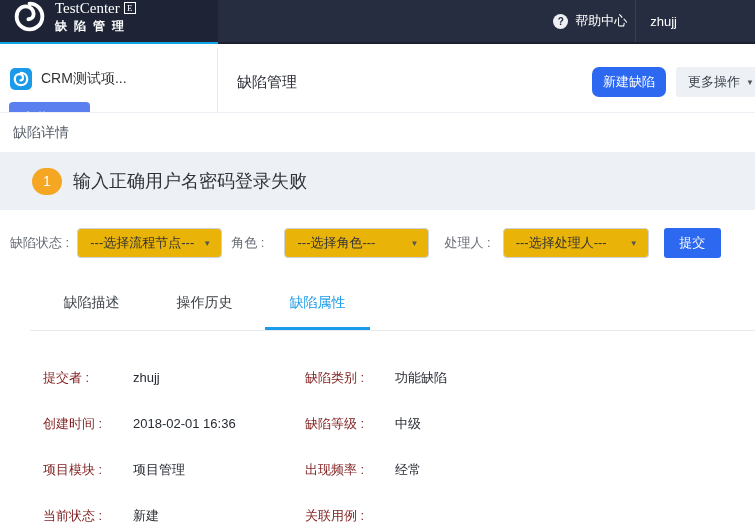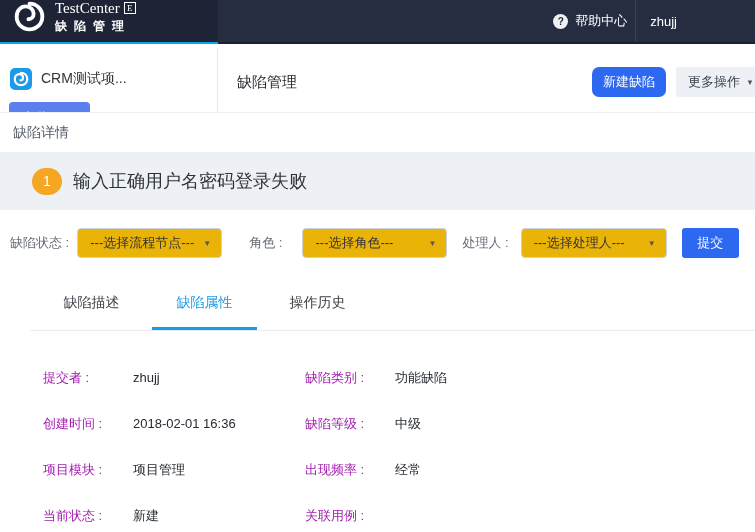--- a/index.html
+++ b/index.html
@@ -62,38 +62,38 @@
   
   .panel { position:absolute; top:210px; left:0; width:755px; height:322px; background:#fff; }
 
   .filter-row { display:flex; align-items:center; padding-top:18px; padding-left:10px;
     font-size:13px; color:#666b74; }
   .dd { height:30px; border:1px solid #ccd1da; border-radius:4px; background:#eab308;
     display:flex; align-items:center; justify-content:space-between; padding:0 10px 0 12px;
     color:#333; cursor:pointer; white-space:nowrap; }
   .dd .caret { font-size:8px; color:#555; margin-left:6px; }
   .dd1 { width:145px; margin-left:8px; }
-  .lbl-role { margin-left:27px; }
+  .lbl-role { margin-left:9px; }
   .dd2 { width:145px; margin-left:20px; }
   .lbl-handler { margin-left:15px; }
   .dd3 { width:146px; margin-left:12px; }
   .btn-submit { width:57px; height:30px; margin-left:15px; background:#2d68f0; color:#fff;
     border:none; border-radius:3px; font-size:13px; cursor:pointer; }
 
   .tabs { margin:30px 0 13px 30px; padding-left:5px; border-bottom:1px solid #e8ebf0; display:flex; }
   .tab { width:113px; text-align:center; font-size:14px; color:#3c4046;
     padding:6px 0 19px; position:relative; cursor:pointer; line-height:17px; }
   .tab.active { color:#1a9ae8; }
   .tab.active::after { content:""; position:absolute; left:4px; right:4px; bottom:0;
     height:3px; background:#1a9ae8; }
 
   .details { padding:25px 0 0 43px; display:grid; grid-template-columns:262px auto;
     row-gap:29px; font-size:13px; line-height:17px; }
   .field { display:flex; }
-  .f-label { width:90px; color:#a21caf; flex:0 0 auto; }
+  .f-label { width:90px; color:#7f1d1d; flex:0 0 auto; }
   .f-value { color:#262b33; }
 </style>
 </head>
 <body>
 
 <div class="navbar">
   <div class="nav-left">
     <svg class="logo-svg" viewBox="0 0 36 36">
       <path d="M18,4 C26,4 32,10 32,18 C32,26 26,32 18,32 C10,32 4,26 4,18 C4,11.5 8.5,7 14,7 C19,7 22.5,10.5 22.5,15 C22.5,18.6 20,21 16.8,21" fill="none" stroke="#ffffff" stroke-width="4.2" stroke-linecap="round"></path>
     </svg>
@@ -164,22 +164,22 @@
     <span class="lbl-handler">处理人 :</span>
     <div class="dd dd3">
       <span>---选择处理人---</span>
       <span class="caret">▼</span>
     </div>
     <button class="btn-submit">提交</button>
   </div>
 
   <div class="tabs">
     <div class="tab">缺陷描述</div>
+    <div class="tab">操作历史</div>
     <div class="tab active">缺陷属性</div>
-    <div class="tab">操作历史</div>
   </div>
 
   <div class="details">
     <div class="field">
       <span class="f-label">提交者 :</span>
       <span class="f-value">zhujj</span>
     </div>
     <div class="field">
       <span class="f-label">缺陷类别 :</span>
       <span class="f-value">功能缺陷</span>

